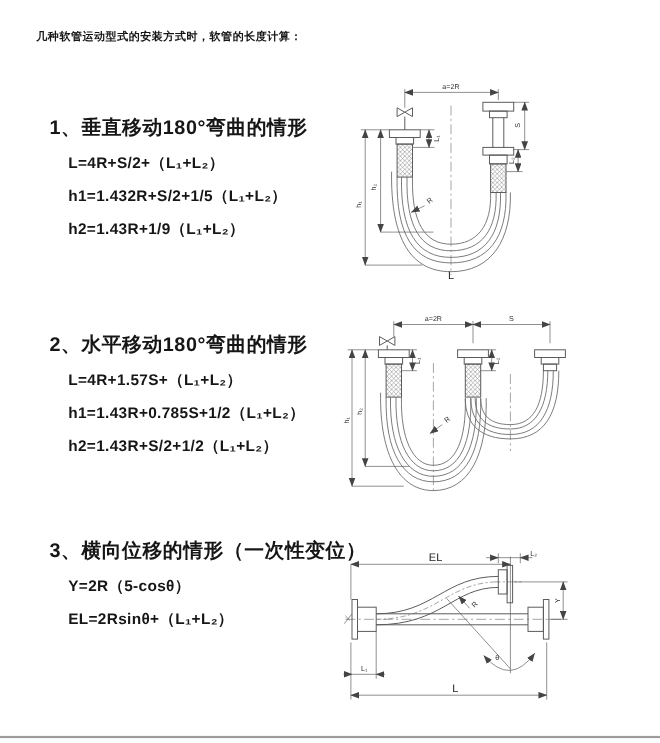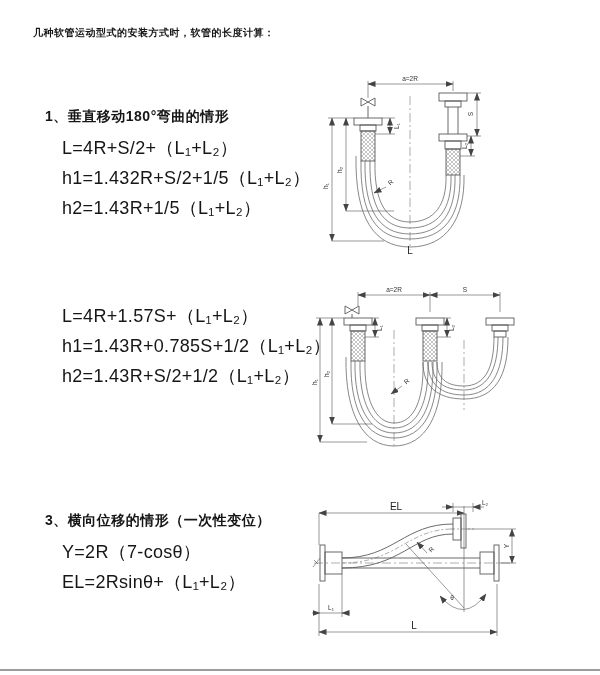--- a/index.html
+++ b/index.html
@@ -2,43 +2,43 @@
 <html><head>
 <meta charset="utf-8">
 <style>
   html,body{margin:0;padding:0;}
   body{
     width:600px;height:675px;position:relative;background:#ffffff;overflow:hidden;
     font-family:"Liberation Sans","DejaVu Sans",sans-serif;color:#161616;
   }
   .title{position:absolute;left:33px;top:26px;font-size:10px;font-weight:700;letter-spacing:.5px;}
   .sec{position:absolute;}
-  .sec .h{font-size:14px;font-weight:700;letter-spacing:.5px;margin:0 0 5px 0;height:24px;line-height:24px;}
-  .sec .f{font-size:18px;font-weight:400;letter-spacing:.3px;margin-left:17px;height:30px;line-height:30px;white-space:nowrap;}
+  .sec .h{font-size:18px;font-weight:700;letter-spacing:.5px;margin:0 0 5px 0;height:24px;line-height:24px;}
+  .sec .f{font-size:14px;font-weight:700;letter-spacing:.3px;margin-left:17px;height:30px;line-height:30px;white-space:nowrap;}
   .diag{position:absolute;}
   svg{display:block;}
   svg .geo{fill:none;stroke:#5a5a5a;stroke-width:0.9;}
   svg .geo2{fill:none;stroke:#6a6a6a;stroke-width:0.8;}
   svg .dim{fill:none;stroke:#555;stroke-width:0.6;}
   svg .cl{fill:none;stroke:#777;stroke-width:0.6;stroke-dasharray:9 3 2 3;}
   svg .dsh{fill:none;stroke:#777;stroke-width:0.6;stroke-dasharray:5 2 2 2;}
   svg text{fill:#333;font-size:6.5px;font-family:"Liberation Sans","DejaVu Sans",sans-serif;}
   svg text.big{font-size:10px;fill:#222;}
   .scan-edge{position:absolute;left:0;top:669px;width:600px;height:2px;background:#9c9c9c;}
 </style>
 </head>
 <body>
 
 <div class="title">几种软管运动型式的安装方式时，软管的长度计算：</div>
 
 <div class="sec" style="left:45px;top:104px;">
   <div class="h">1、垂直移动180°弯曲的情形</div>
   <div class="f">L=4R+S/2+（L₁+L₂）</div>
   <div class="f">h1=1.432R+S/2+1/5（L₁+L₂）</div>
-  <div class="f">h2=1.43R+1/5（L₁+L₂）</div>
+  <div class="f">h2=1.43R+1/9（L₁+L₂）</div>
 </div>
 
 <div class="diag" style="left:312px;top:66px;">
 <svg width="212" height="190" viewBox="0 0 212 190">
   <defs>
     <marker id="ar1" markerWidth="8" markerHeight="6" refX="7.5" refY="3" orient="auto-start-reverse" markerUnits="userSpaceOnUse">
       <path d="M0,0 L8,3 L0,6 Z" fill="#444"></path>
     </marker>
     <pattern id="braid1" width="4" height="4" patternUnits="userSpaceOnUse">
       <path d="M0,4 L4,0 M0,0 L4,4" stroke="#8a8a8a" stroke-width="0.5"></path>
@@ -118,20 +118,21 @@
   <g>
     <line class="dim" x1="74" y1="121" x2="62" y2="127" marker-end="url(#ar1)"></line>
     <text transform="rotate(-40 80 118)" x="80" y="118" text-anchor="middle" font-size="7.5">R</text>
   </g>
 
   <text class="big" x="98" y="188" text-anchor="middle">L</text>
 </svg>
 </div>
 
 <div class="sec" style="left:45px;top:301px;">
+  <div class="h">2、水平移动180°弯曲的情形</div>
   <div class="f">L=4R+1.57S+（L₁+L₂）</div>
   <div class="f">h1=1.43R+0.785S+1/2（L₁+L₂）</div>
   <div class="f">h2=1.43R+S/2+1/2（L₁+L₂）</div>
 </div>
 
 <div class="diag" style="left:312px;top:282px;">
 <svg width="235" height="172" viewBox="0 0 235 172">
   <defs>
     <marker id="ar2" markerWidth="8" markerHeight="6" refX="7.5" refY="3" orient="auto-start-reverse" markerUnits="userSpaceOnUse">
       <path d="M0,0 L8,3 L0,6 Z" fill="#444"></path>
@@ -217,23 +218,23 @@
     <text transform="rotate(-90 142 46)" x="142" y="46" text-anchor="middle" font-size="5.8">L₂</text>
   </g>
 
   <g>
     <line class="dim" x1="90" y1="104" x2="79" y2="112" marker-end="url(#ar2)"></line>
     <text transform="rotate(-40 96 101)" x="96" y="101" text-anchor="middle" font-size="7.5">R</text>
   </g>
 </svg>
 </div>
 
-<div class="sec" style="left:45px;top:508px;">
+<div class="sec" style="left:45px;top:488px;">
   <div class="h">3、横向位移的情形（一次性变位）</div>
-  <div class="f">Y=2R（7-cosθ）</div>
+  <div class="f">Y=2R（5-cosθ）</div>
   <div class="f">EL=2Rsinθ+（L₁+L₂）</div>
 </div>
 
 <div class="diag" style="left:312px;top:500px;text-align:center;">
 <svg width="295" height="148" viewBox="0 0 295 148">
   <defs>
     <marker id="ar3" markerWidth="8" markerHeight="6" refX="7.5" refY="3" orient="auto-start-reverse" markerUnits="userSpaceOnUse">
       <path d="M0,0 L8,3 L0,6 Z" fill="#444"></path>
     </marker>
   </defs>

